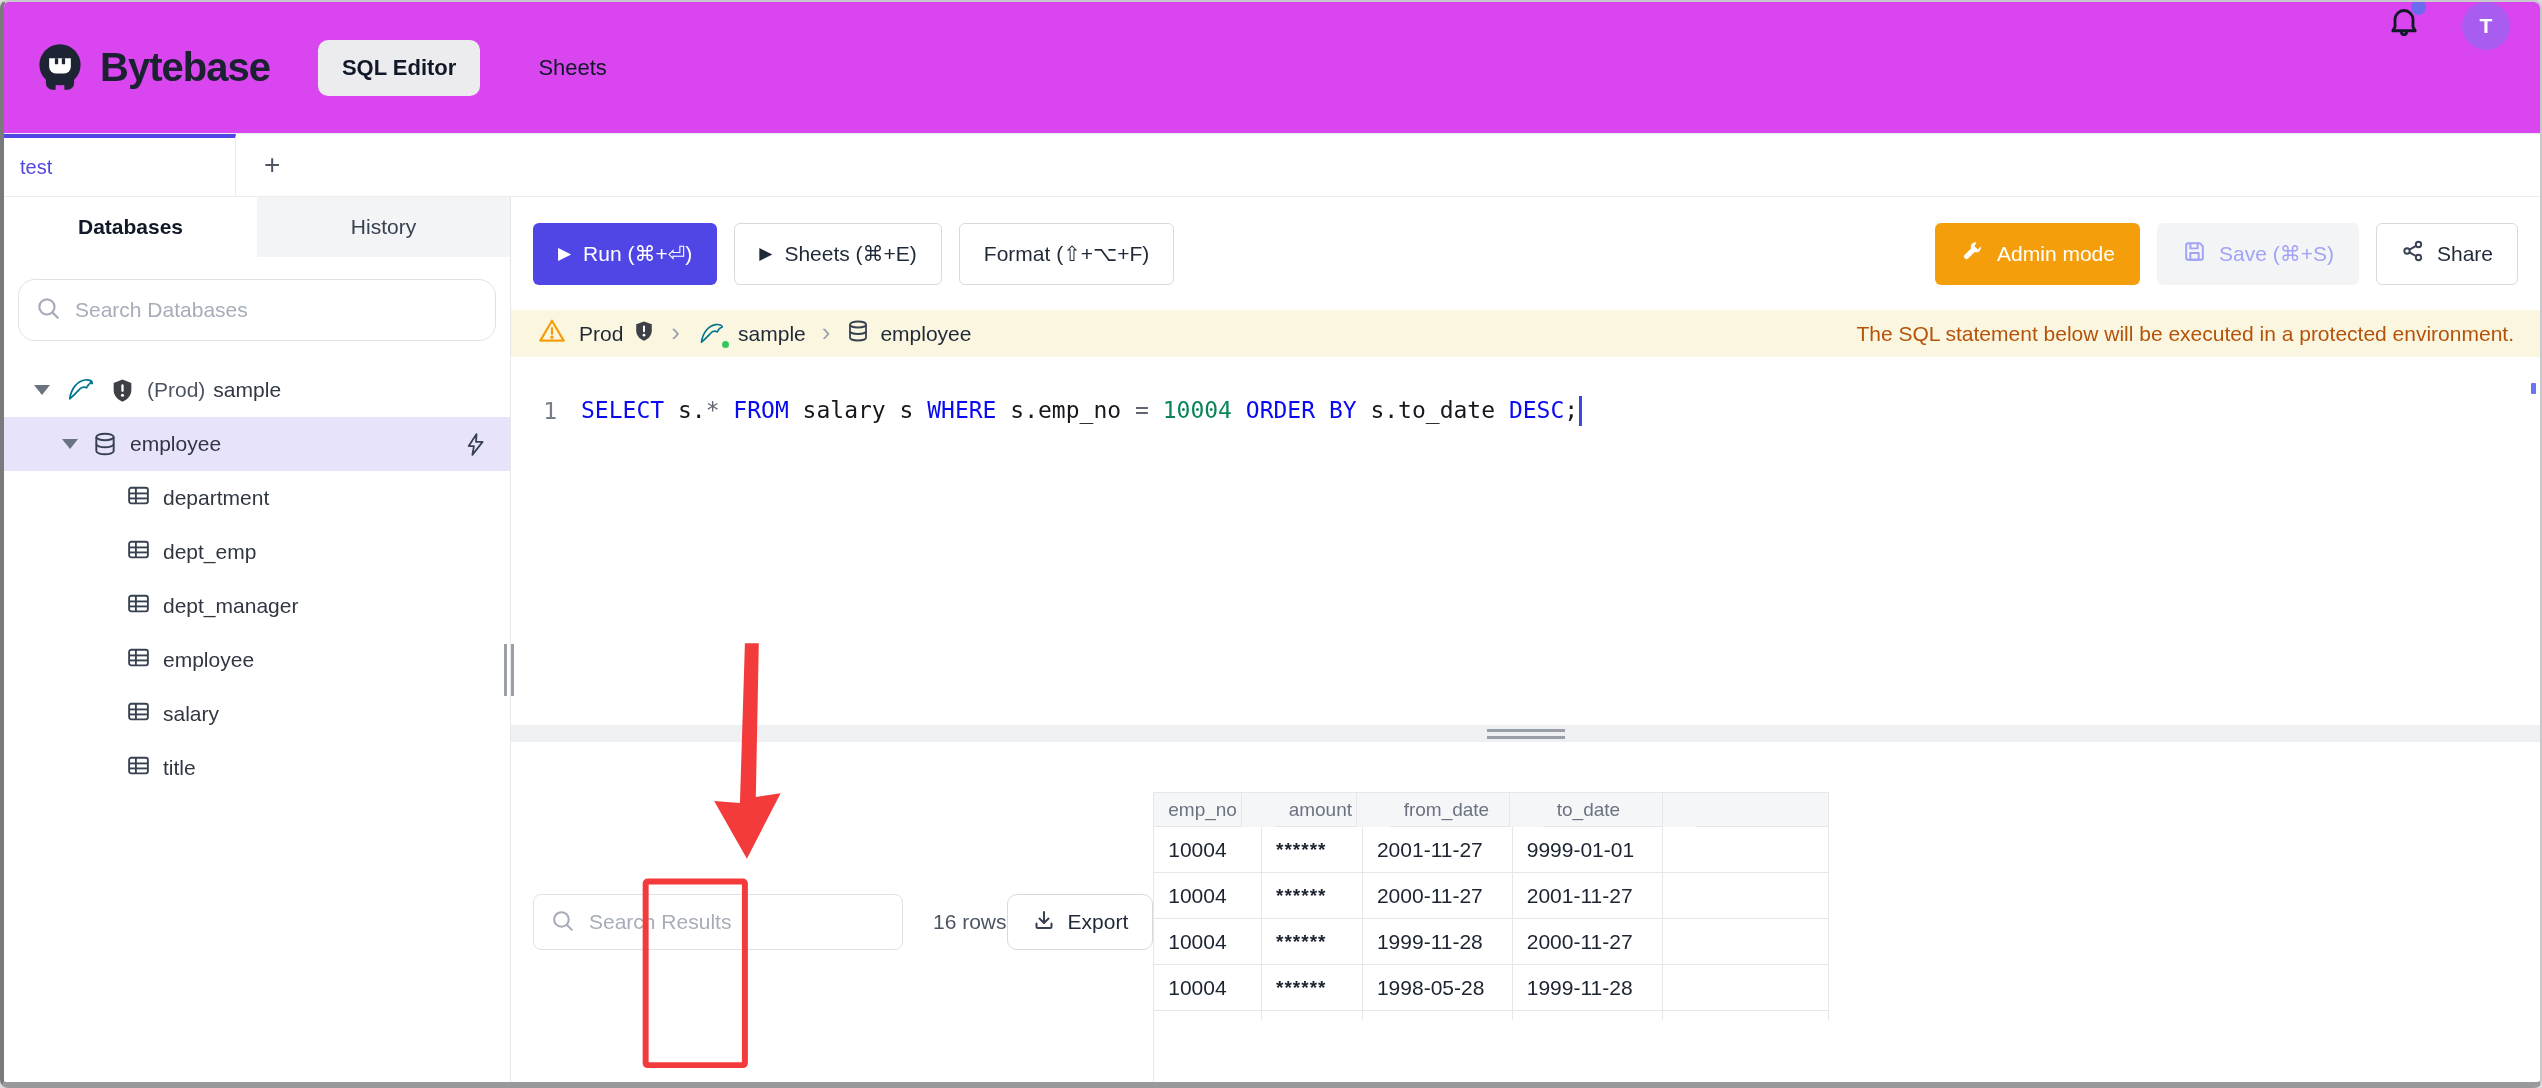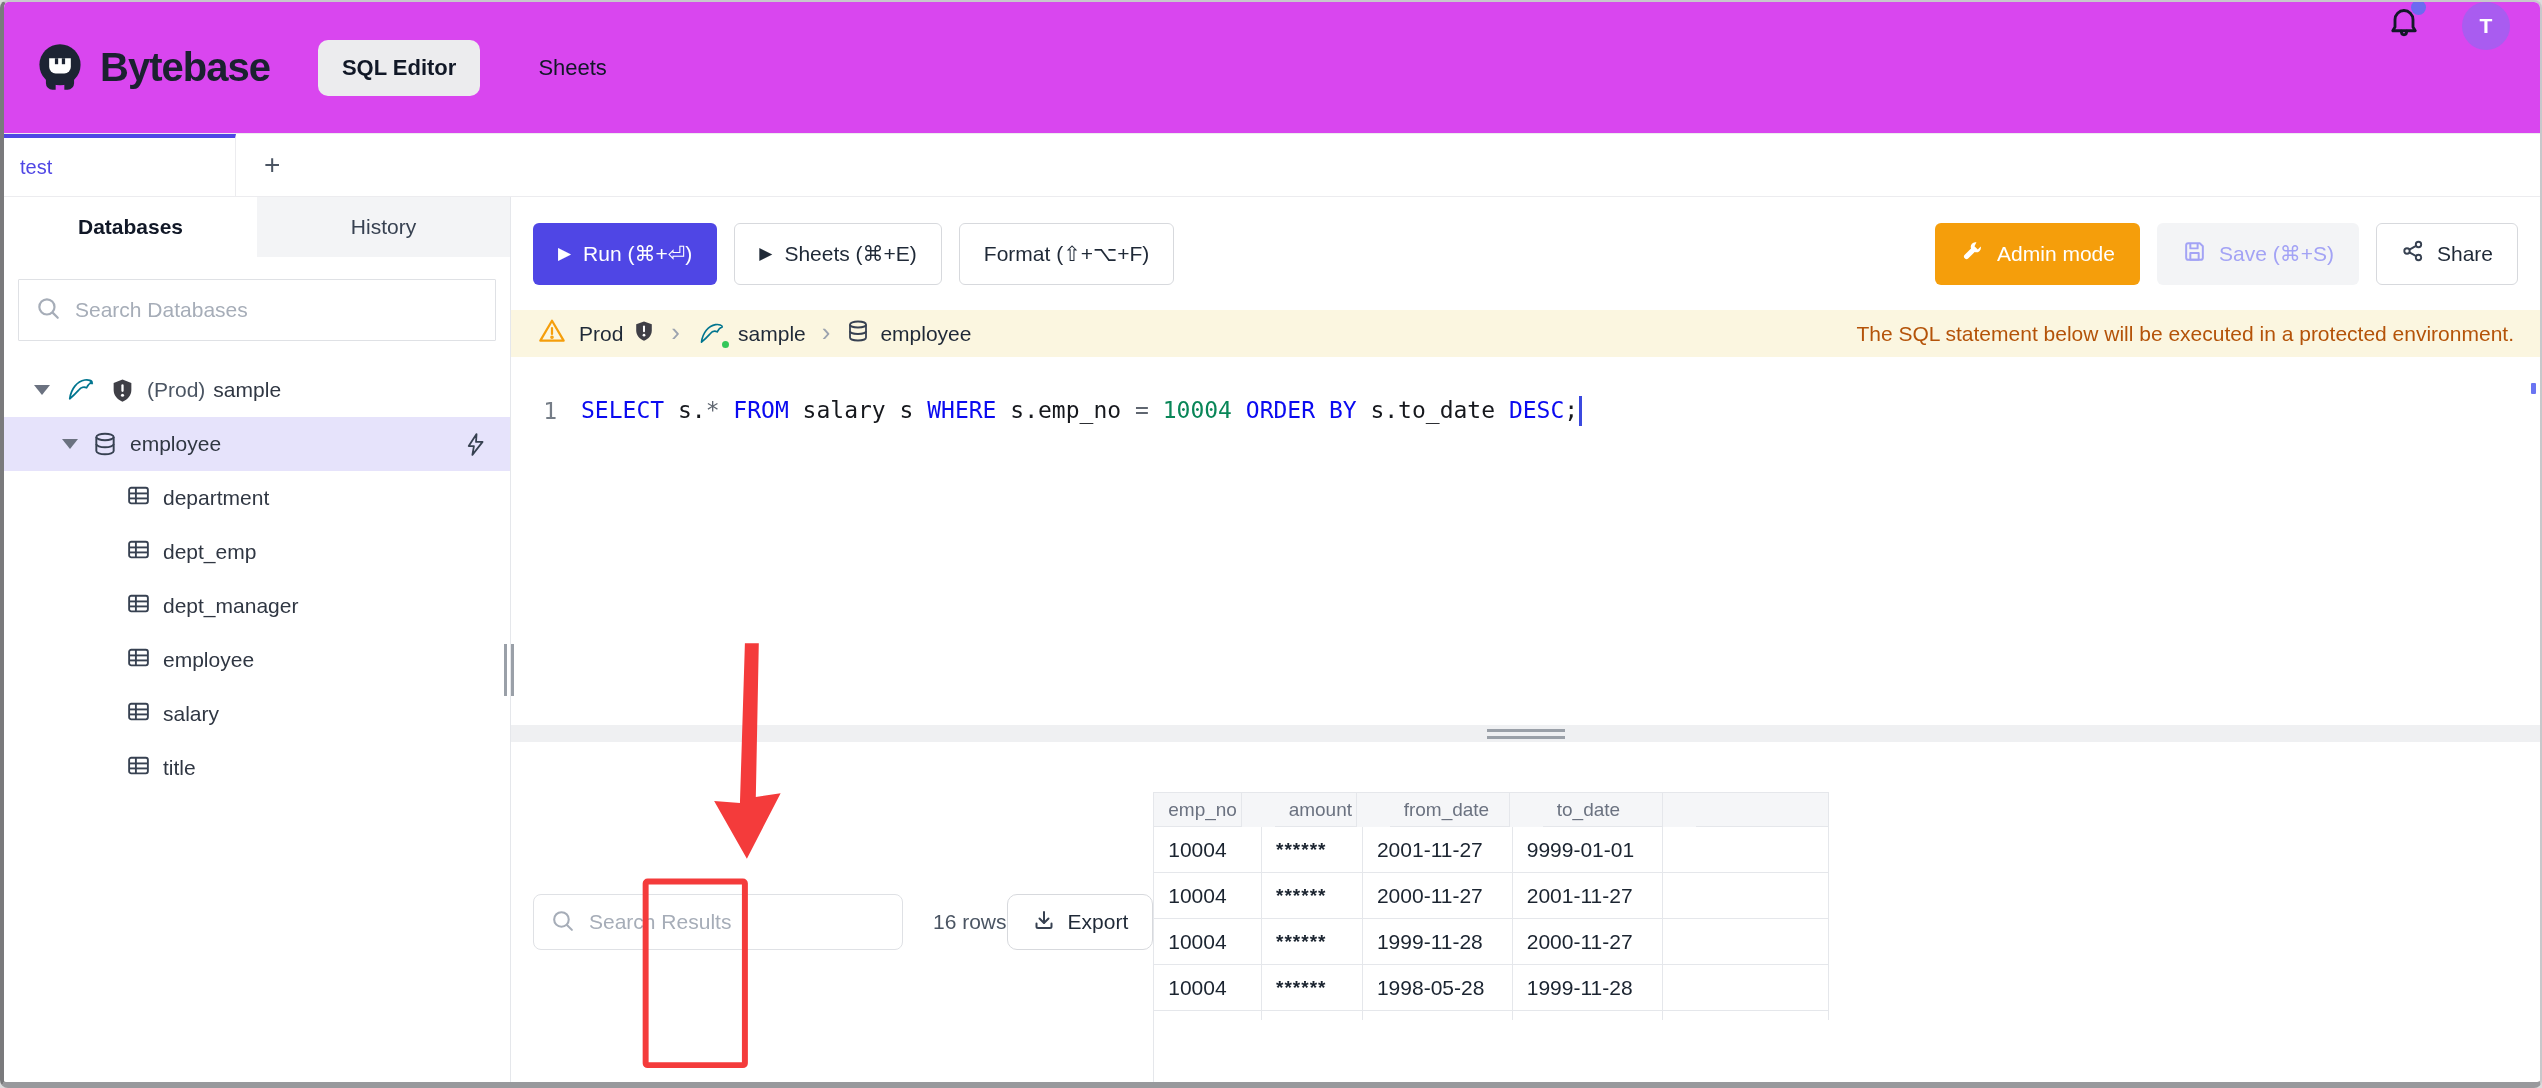--- a/index.html
+++ b/index.html
@@ -26,21 +26,21 @@
   .sheet-tab{width:232px;border-top:4px solid #4f46e5;border-right:1px solid #ececef;display:flex;align-items:center;
     padding-left:16px;color:#4f46e5;font-size:20px;cursor:pointer;}
   .add-tab{display:flex;align-items:center;padding:0 28px;font-size:28px;color:#4b5563;cursor:pointer;}
   
   .body-row{flex:1;display:flex;min-height:0;}
   .sidebar{width:507px;flex:none;border-right:1px solid #e5e7eb;display:flex;flex-direction:column;position:relative;background:#fff;}
   .side-tabs{height:60px;flex:none;display:flex;}
   .side-tab{flex:1;display:flex;align-items:center;justify-content:center;font-size:21px;color:#374151;
     background:#f3f4f6;cursor:pointer;}
   .side-tab.active{background:#fff;color:#111827;font-weight:600;}
-  .search-box{margin:22px 14px 8px 14px;height:62px;border:1px solid #dfe1e5;border-radius:1px;display:flex;
+  .search-box{margin:22px 14px 8px 14px;height:62px;border:1px solid #dfe1e5;border-radius:17px;display:flex;
     align-items:center;padding:0 16px;gap:12px;background:#fff;}
   .search-box input{border:none;outline:none;font-size:21px;color:#374151;flex:1;font-family:"Liberation Sans",sans-serif;background:transparent;}
   .search-box input::placeholder{color:#a6adb8;}
   .tree{margin-top:14px;}
   .tree-row{height:54px;display:flex;align-items:center;font-size:21px;color:#303743;cursor:pointer;}
   .tree-row .caret{width:0;height:0;border-left:8px solid transparent;border-right:8px solid transparent;
     border-top:10px solid #6b7280;margin-right:14px;}
   .row-instance{padding-left:30px;}
   .row-database{padding-left:58px;background:#e6e3fb;}
   .row-database .bolt{margin-left:auto;margin-right:22px;display:flex;}

